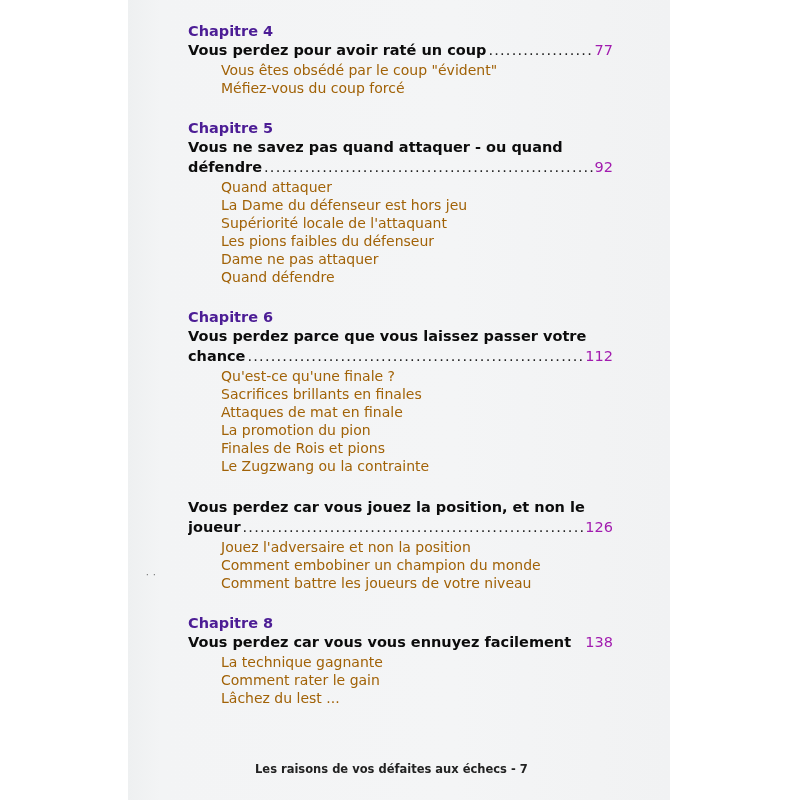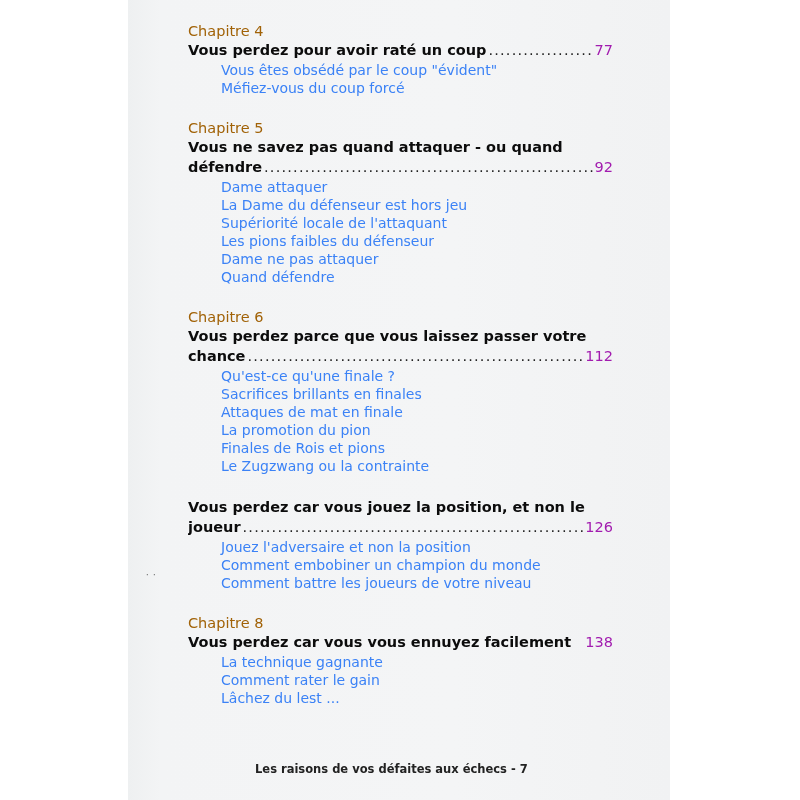--- a/index.html
+++ b/index.html
@@ -26,24 +26,24 @@
     .toc {
       position: absolute;
       left: 188px;
       top: 22px;
       width: 425px;
     }
     .chapter {
       margin-bottom: 22px;
     }
     .chapter-label {
-      font-weight: normal;
+      font-weight: bold;
       font-size: 14.5px;
       line-height: 18px;
-      color: #a16207;
+      color: #4c1d95;
     }
     .chapter-title {
       font-weight: bold;
       font-size: 14.5px;
       line-height: 20px;
       color: #0c0c0c;
       position: relative;
     }
     .title-line {
       display: flex;
@@ -70,21 +70,21 @@
       font-weight: normal;
       color: #a21caf;
     }
     .sections {
       margin-left: 33px;
       margin-top: 1px;
     }
     .section {
       font-size: 14px;
       line-height: 18px;
-      color: #3b82f6;
+      color: #a16207;
     }
     .footer {
       position: absolute;
       left: 255px;
       top: 762px;
       font-size: 11.5px;
       color: #222;
       font-weight: bold;
     }
     .specks {
@@ -122,21 +122,21 @@
     <div class="chapter-label">Chapitre 5</div>
     <div class="chapter-title">
       <div>Vous ne savez pas quand attaquer - ou quand</div>
       <div class="title-line">
         <span class="title-text">défendre</span>
         <span class="leader"></span>
         <span class="page-num">92</span>
       </div>
     </div>
     <div class="sections">
-      <div class="section">Dame attaquer</div>
+      <div class="section">Quand attaquer</div>
       <div class="section">La Dame du défenseur est hors jeu</div>
       <div class="section">Supériorité locale de l'attaquant</div>
       <div class="section">Les pions faibles du défenseur</div>
       <div class="section">Dame ne pas attaquer</div>
       <div class="section">Quand défendre</div>
     </div>
   </div>
 
   <div class="chapter">
     <div class="chapter-label">Chapitre 6</div>

